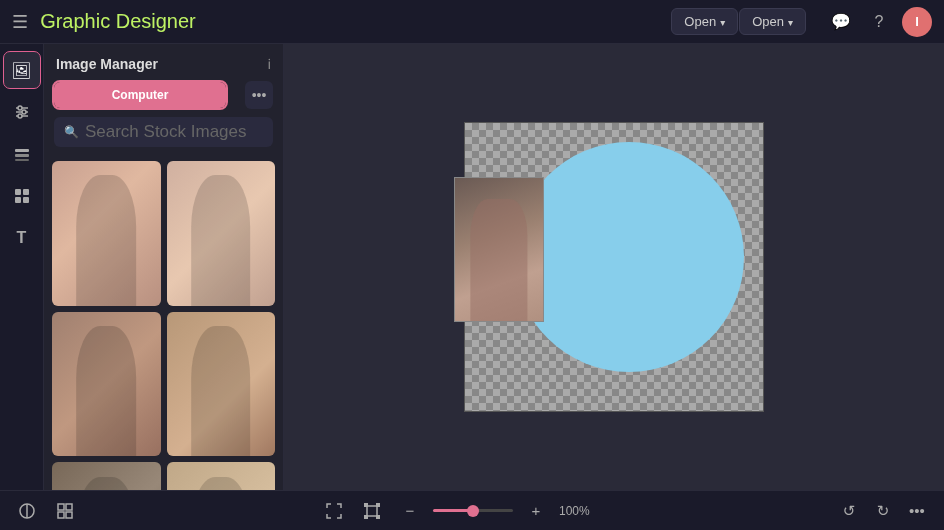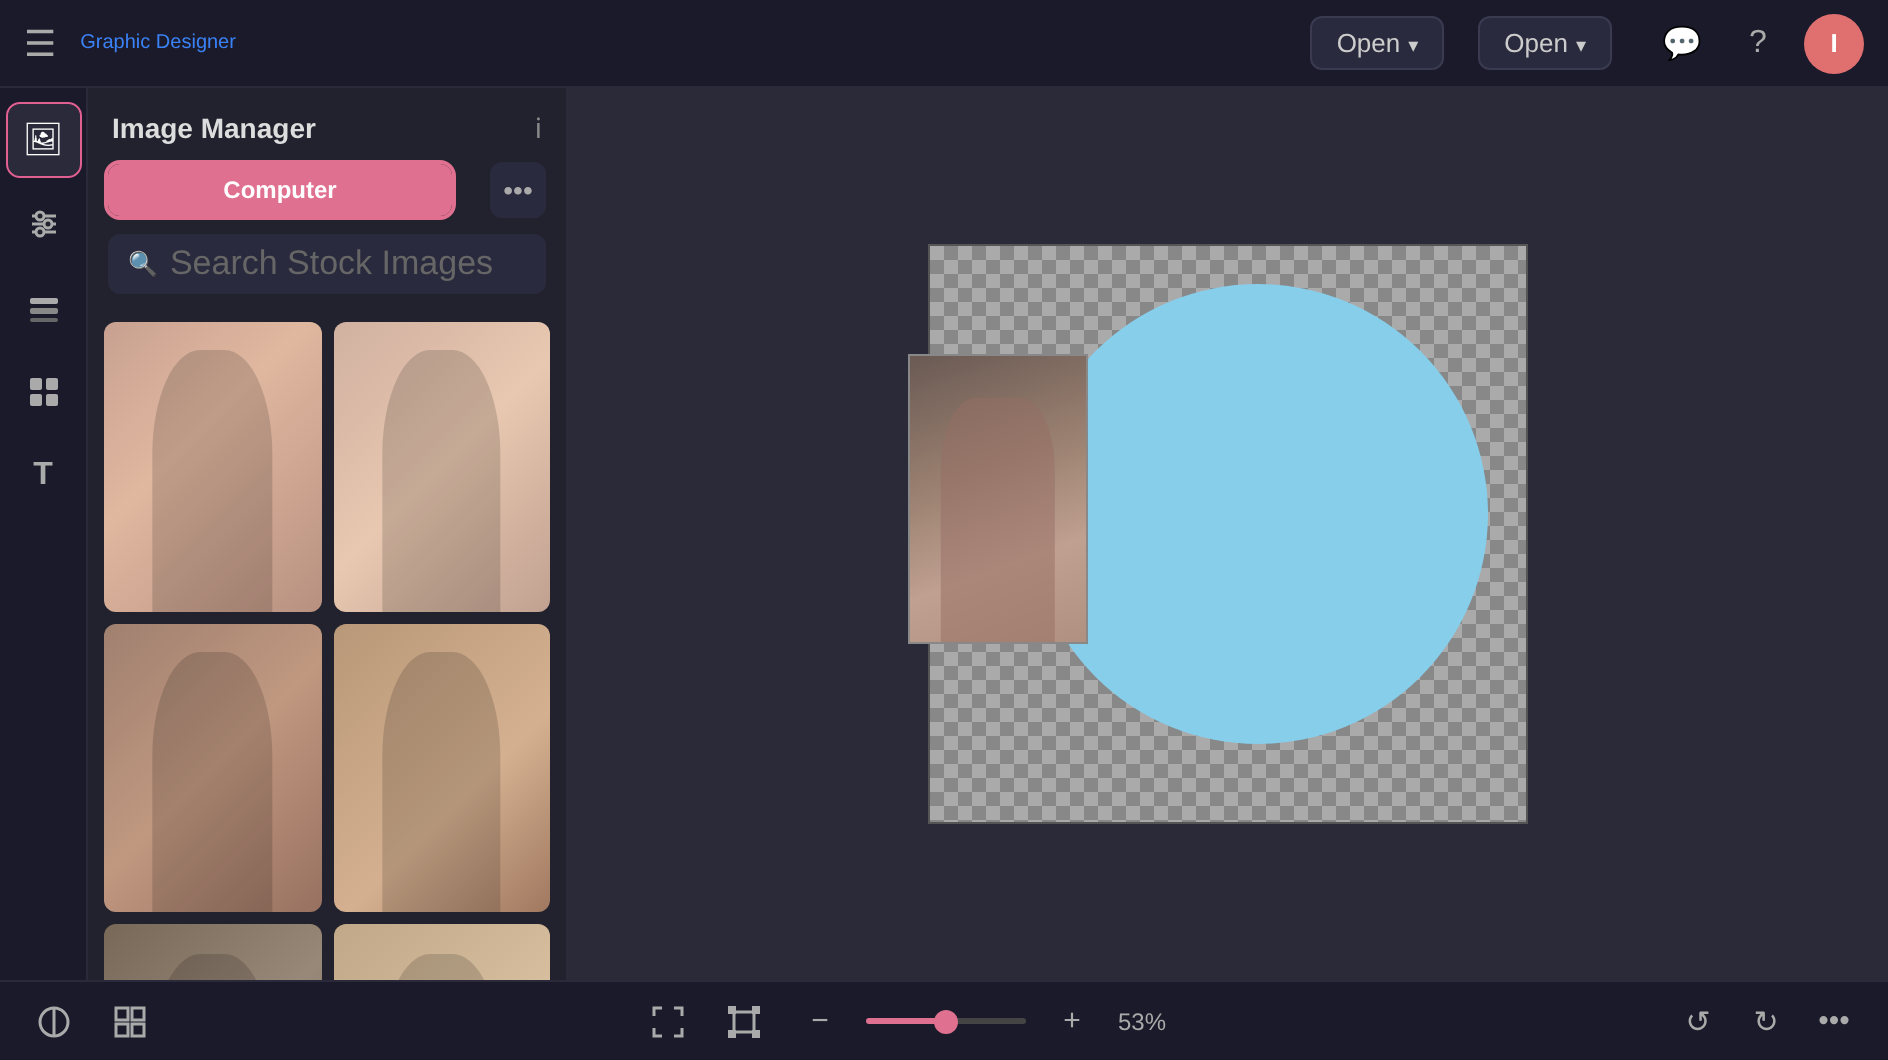--- a/index.html
+++ b/index.html
@@ -24,28 +24,28 @@
       gap: 12px;
       border-bottom: 1px solid #2a2a3a;
       flex-shrink: 0;
     }
     .topbar-menu-icon {
       color: #aaa;
       font-size: 18px;
       cursor: pointer;
     }
     .topbar-title {
-      color: #3b82f6;
-      font-size: 10px;
+      color: #bef264;
+      font-size: 20px;
       font-weight: 500;
       flex: 1;
     }
     .topbar-actions {
       display: flex;
-      gap: 17px;
+      gap: 1px;
       align-items: center;
       padding-left: 31px;
     }
     .topbar-btn {
       background: #2a2a3e;
       border: 1px solid #3a3a50;
       color: #ccc;
       border-radius: 6px;
       padding: 5px 12px;
       font-size: 13px;
@@ -563,21 +563,21 @@
   </button>
 
   <div class="zoom-slider-container">
     <input type="range" class="zoom-slider" min="0" max="100" value="50" style="">
   </div>
 
   <button class="bottom-icon-btn">
     <span>+</span>
   </button>
 
-  <span class="zoom-pct">53%</span>
+  <span class="zoom-pct">100%</span>
 
   <div class="bottom-spacer"></div>
 
   <div class="bottom-right-icons">
     <button class="bottom-icon-btn" title="Undo">↺</button>
     <button class="bottom-icon-btn" title="Redo">↻</button>
     <button class="bottom-icon-btn" title="More">•••</button>
   </div>
 </div>
 

